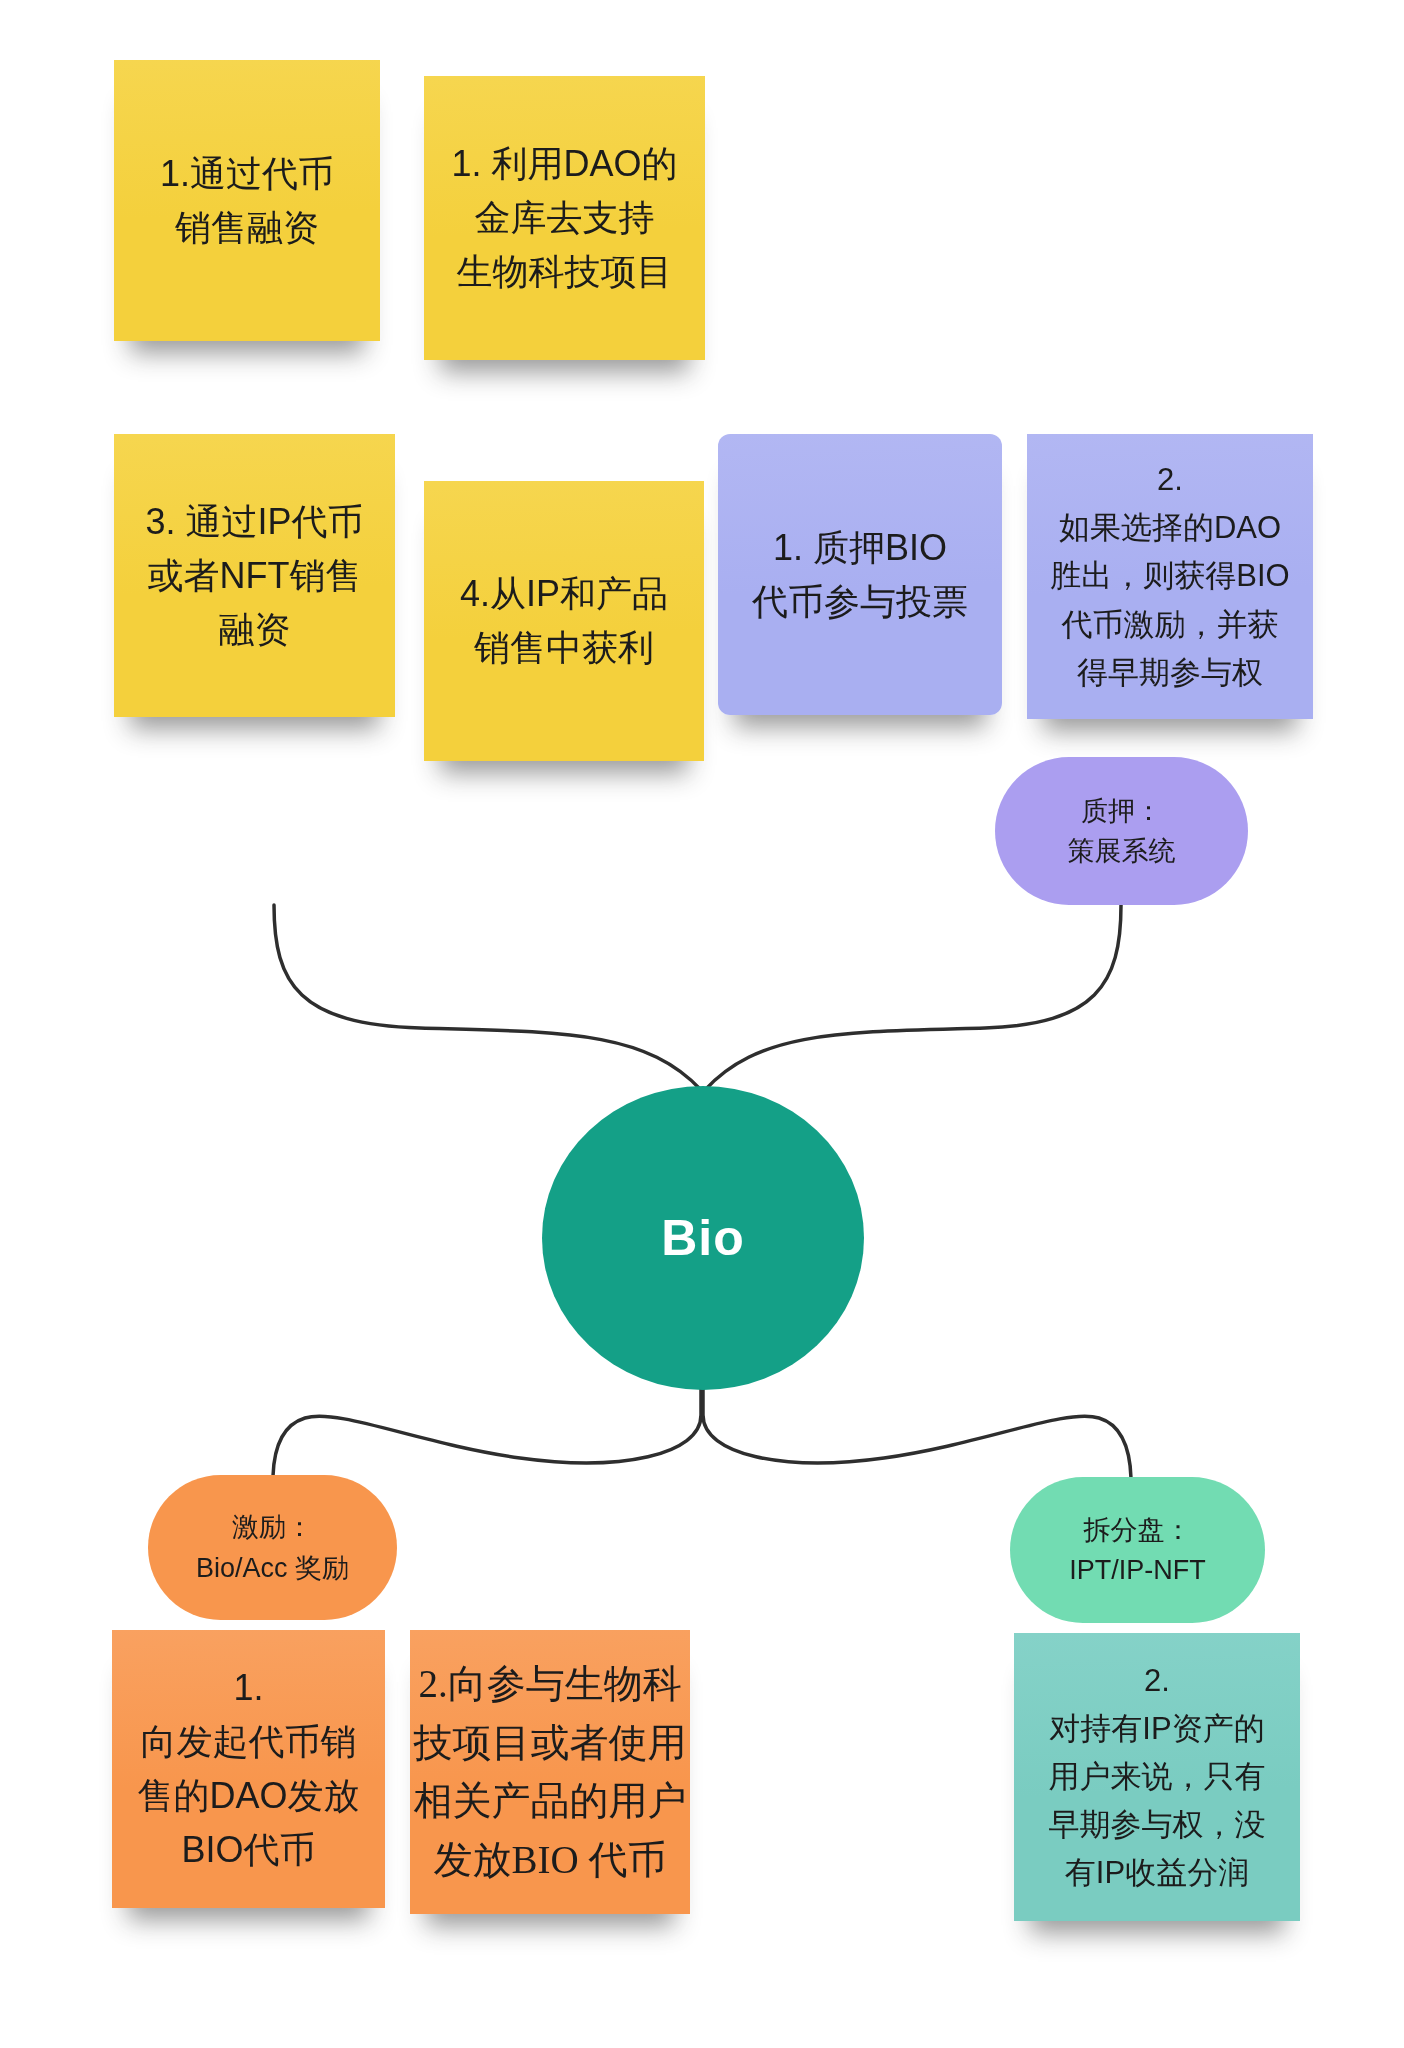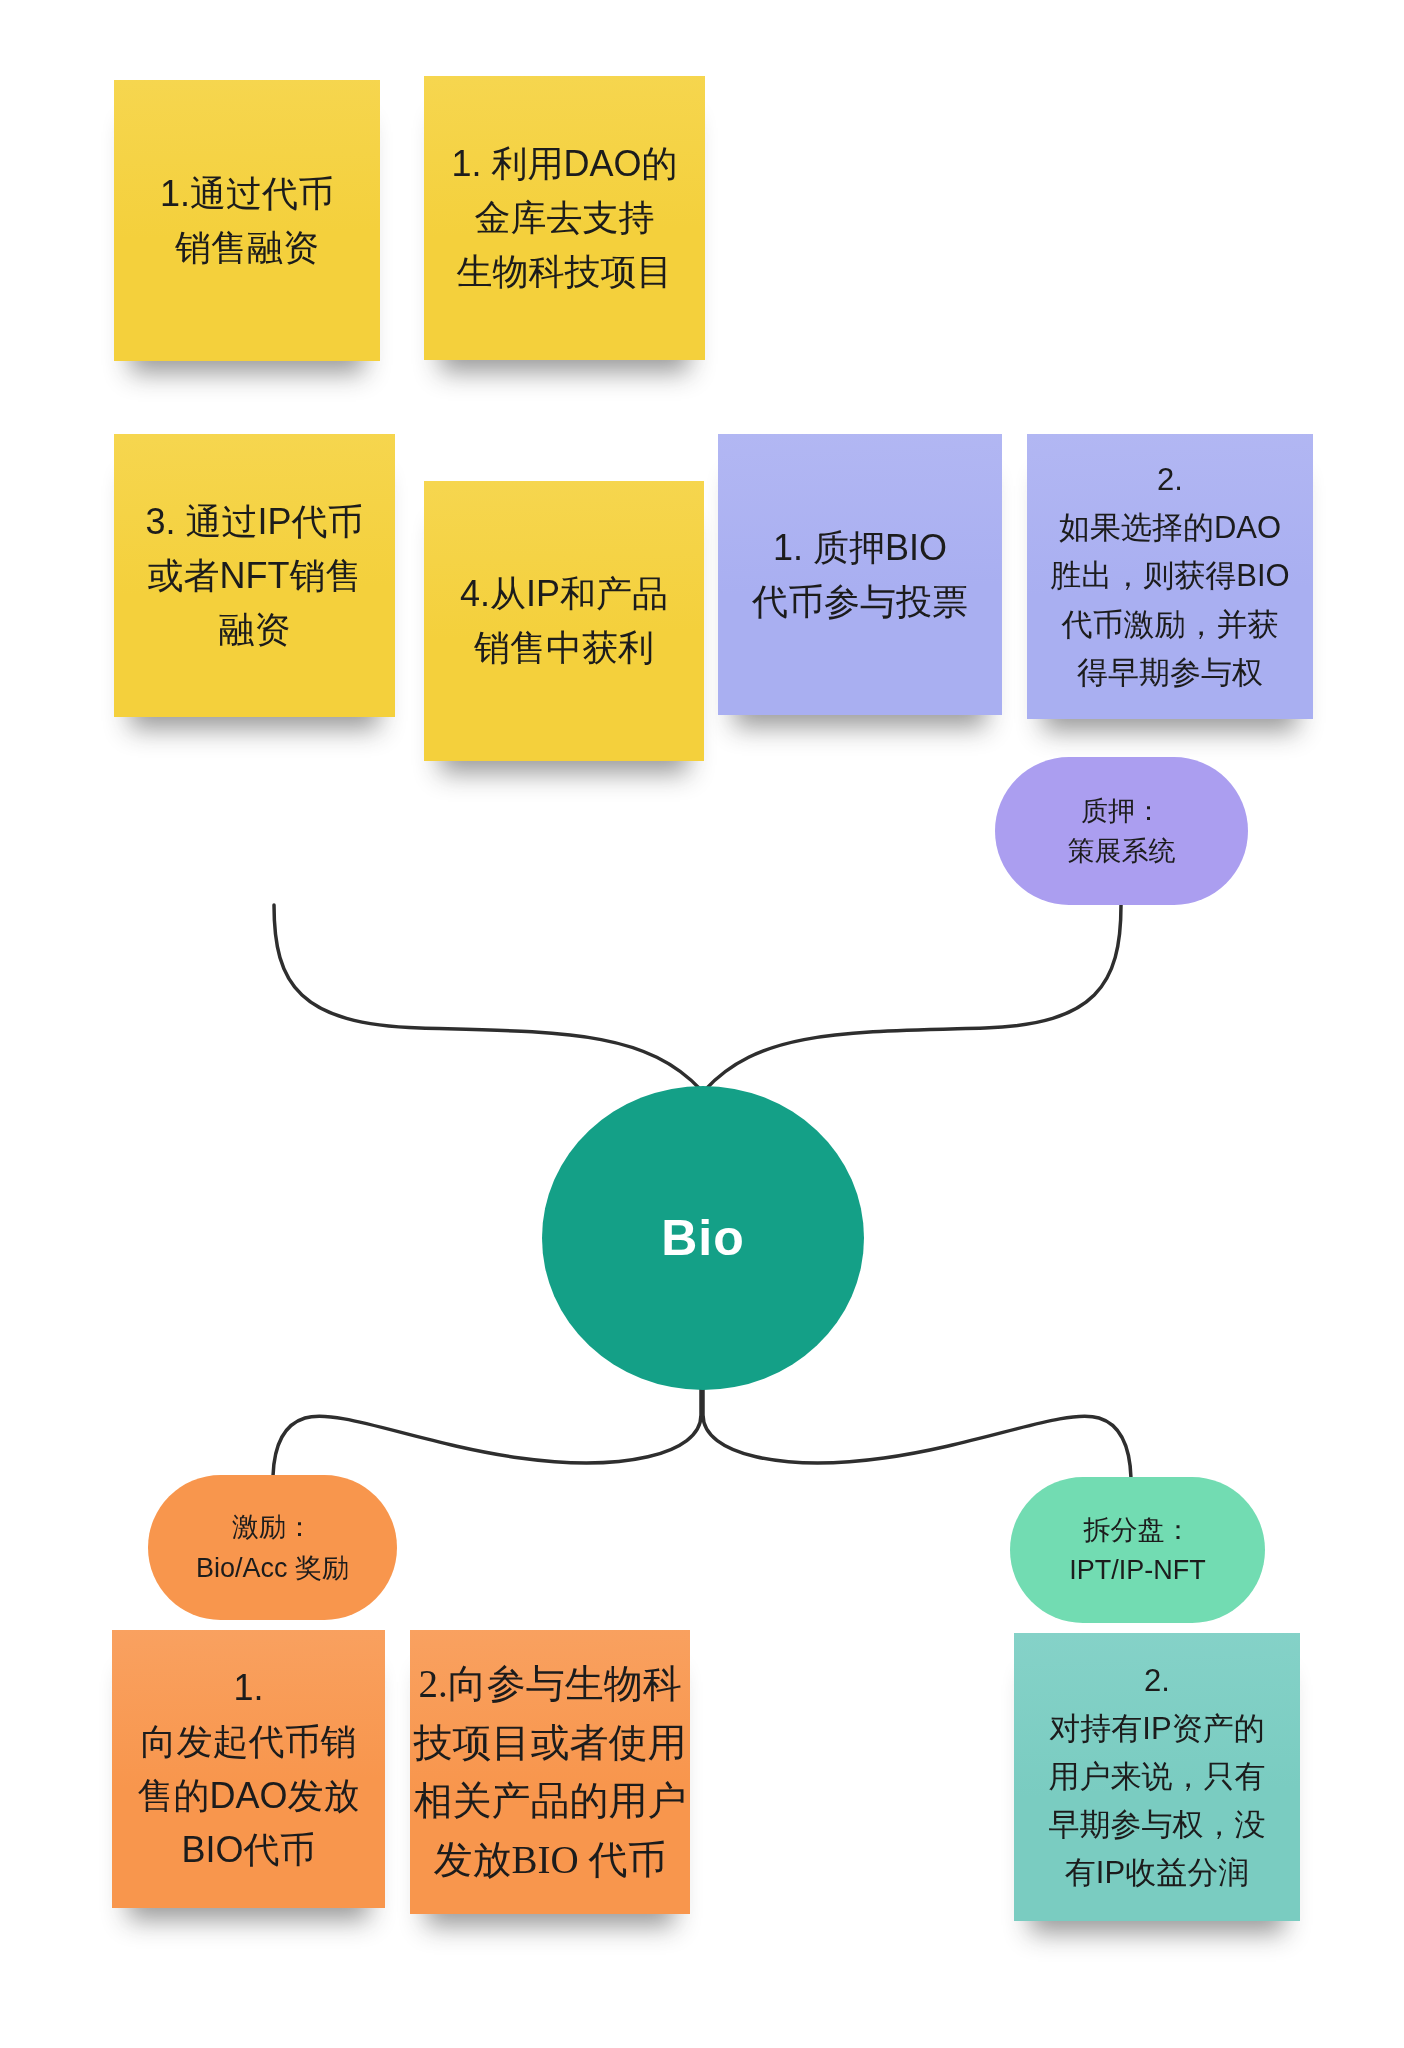--- a/index.html
+++ b/index.html
@@ -37,25 +37,25 @@
   .hub{
     position:absolute;left:542px;top:1086px;width:322px;height:304px;border-radius:50%;
     background:var(--teal-hub);display:flex;align-items:center;justify-content:center;
     color:#fff;font-size:50px;font-weight:700;letter-spacing:1px;
   }
 
   svg.connectors{position:absolute;left:0;top:0;width:1404px;height:2048px;}
   svg.connectors path{fill:none;stroke:var(--connector);stroke-width:3.5;stroke-linecap:round;}
 
   
-  #note-a{left:114px;top:80px;width:266px;height:281px;}
+  #note-a{left:114px;top:60px;width:266px;height:281px;}
   #note-b{left:424px;top:76px;width:281px;height:284px;}
   #note-c{left:114px;top:434px;width:281px;height:283px;}
   #note-d{left:424px;top:437px;width:280px;height:280px;margin-top:44px;}
-  #note-e{left:718px;top:434px;width:284px;height:281px;}
+  #note-e{left:718px;top:434px;width:284px;height:281px;border-radius:12px;}
   #note-f{left:1027px;top:434px;width:286px;height:285px;}
   #pill-launchpad{left:148px;top:757px;width:252px;height:148px;}
   #pill-staking{left:995px;top:757px;width:253px;height:148px;}
   #pill-incentive{left:148px;top:1475px;width:249px;height:145px;}
   #pill-fraction{left:1010px;top:1477px;width:255px;height:146px;}
   #note-g{left:112px;top:1630px;width:273px;height:278px;}
   #note-h{left:410px;top:1630px;width:280px;height:284px;}
   #note-i{left:707px;top:1630px;width:275px;height:276px;}
   #note-j{left:1014px;top:1633px;width:286px;height:288px;}
 </style>

